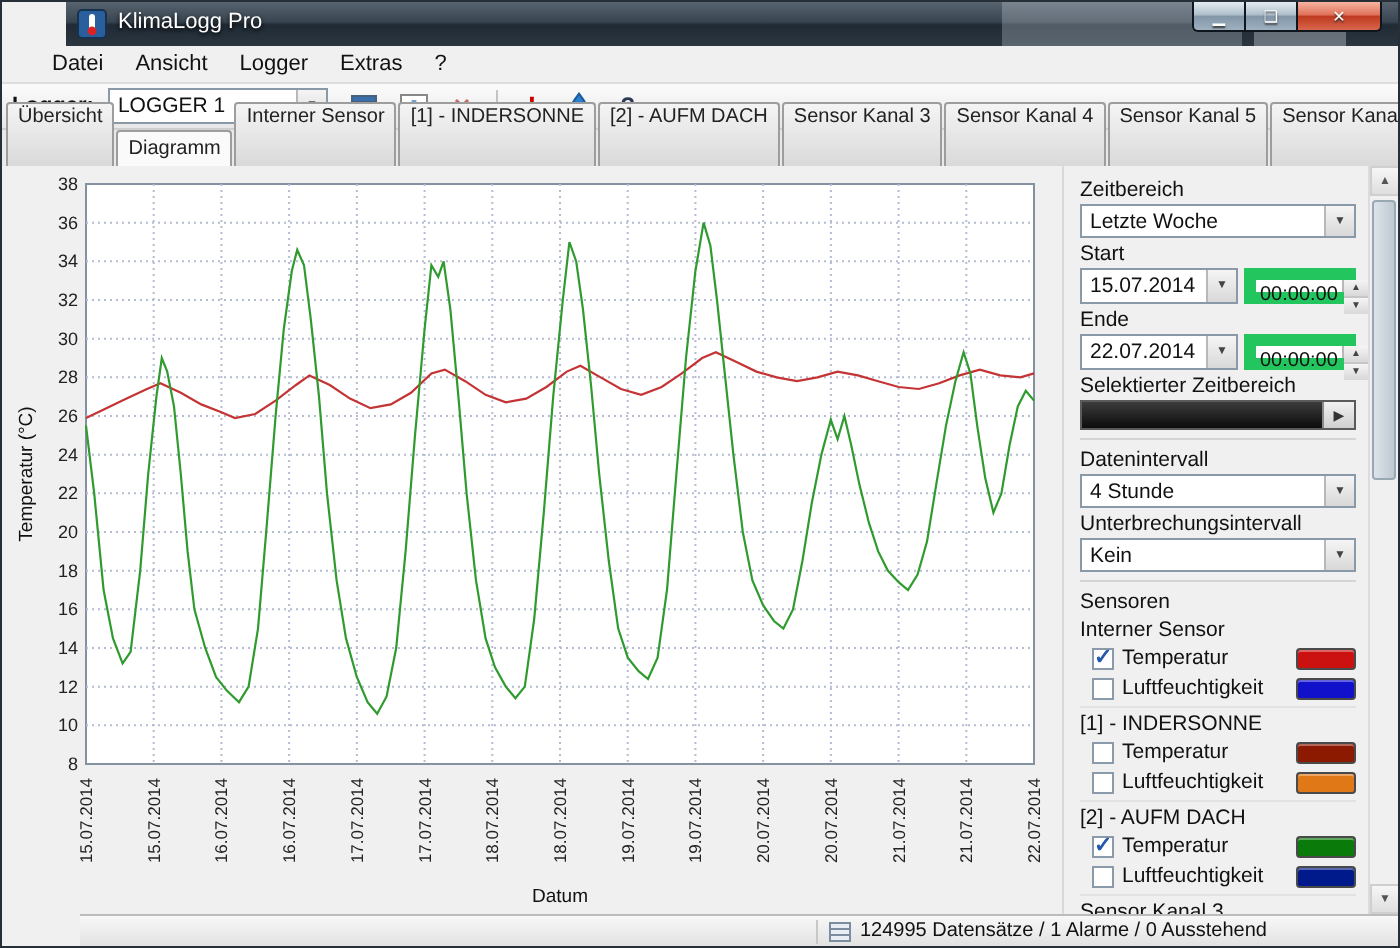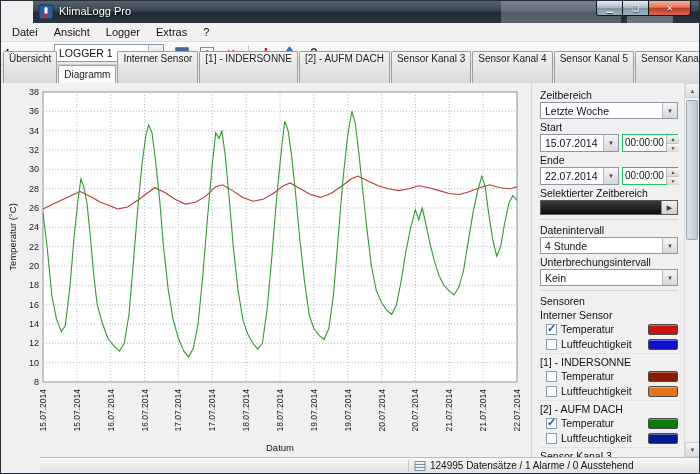--- a/index.html
+++ b/index.html
@@ -15,21 +15,21 @@
   .title-text{position:absolute;left:26px;top:4px;font-size:11px;text-shadow:0 1px 2px #000;}
   .win-buttons{position:absolute;right:8px;top:0;display:flex;}
   .winbtn{width:27px;height:15px;border:1px solid #0e151c;border-top:none;margin-left:-1px;
     display:flex;align-items:center;justify-content:center;color:#fff;font-size:8px;
     background:linear-gradient(#e4ebf1 0%,#aebfcc 45%,#8296a8 52%,#9fb1c0 100%);text-shadow:0 1px 1px #333;padding:0;}
   .winbtn.min{border-radius:0 0 0 3px;}
   .winbtn.close{width:43px;border-radius:0 0 3px 0;
     background:linear-gradient(#f6b4a1 0%,#e0735c 45%,#bf3a20 52%,#d8674d 100%);}
   
   .menubar{position:absolute;top:22px;left:0;right:0;height:19px;background:#f0f0f0;
-    border-bottom:1px solid #dddddd;display:flex;align-items:center;padding-left:3px;}
+    border-bottom:1px solid #dddddd;display:flex;align-items:center;padding-left:17px;}
   .menu-item{padding:2px 8px;}
   
   .toolbar{position:absolute;top:41px;left:0;right:0;height:23px;
     background:linear-gradient(#fbfbfb,#e8e8e8);border-bottom:1px solid #cfcfcf;
     display:flex;align-items:center;padding:0 5px;gap:2px;}
   .logger-label{font-weight:bold;margin-right:5px;}
   .combo{height:18px;background:#fff;border:1px solid #8a99a8;display:inline-flex;align-items:center;overflow:hidden;}
   .logger-combo{width:110px;margin-right:6px;justify-content:flex-end;}
   .combo-val{flex:1;padding:0 4px;white-space:nowrap;overflow:hidden;font-size:10.5px;}
   .combo-btn{width:15px;height:100%;background:linear-gradient(#f5f5f5,#d8d8d8);
@@ -49,21 +49,21 @@
   
   .content{position:absolute;top:82px;left:0;right:0;bottom:16px;background:#f0f0f0;}
   .chart-wrap{position:absolute;left:4px;top:3px;width:522px;height:370px;}
   
   .side-panel{position:absolute;left:530px;top:0;bottom:0;width:155px;border-left:1px solid #d8d8d8;
     padding:4px 8px;overflow:hidden;font-size:10.5px;}
   .p-label{margin:2px 0 1px;height:12px;}
   .p-combo{width:100%;height:17px;}
   .dt-row{display:flex;gap:3px;height:18px;margin-bottom:1px;}
   .date-combo{flex:1;height:18px;}
-  .time-spin{width:56px;height:18px;background:#fff;border:1px solid #22c55e;display:flex;}
+  .time-spin{width:56px;height:18px;background:#fff;border:6px solid #22c55e;display:flex;}
   .time-val{flex:1;padding:2px 2px;font-size:10px;white-space:nowrap;}
   .spin-btns{width:13px;display:flex;flex-direction:column;border-left:1px solid #b8b8b8;flex:none;}
   .sb{flex:1;font-size:5px;line-height:8px;text-align:center;background:linear-gradient(#f5f5f5,#d8d8d8);color:#444;}
   .sb.up{border-bottom:1px solid #c6c6c6;}
   .range-slider{height:15px;display:flex;border:1px solid #5a5a5a;background:#141414;}
   .slider-track{flex:1;background:linear-gradient(#3c3c3c,#0c0c0c);}
   .slider-btn{width:16px;flex:none;background:linear-gradient(#f1f1f1,#cfcfcf);border-left:1px solid #8a8a8a;
     color:#333;font-size:7px;display:flex;align-items:center;justify-content:center;}
   .p-sep{border-top:1px solid #d4d4d4;margin:4px 0;}
   .g-sep{border-top:1px solid #e2e2e2;margin:2px 0;}

